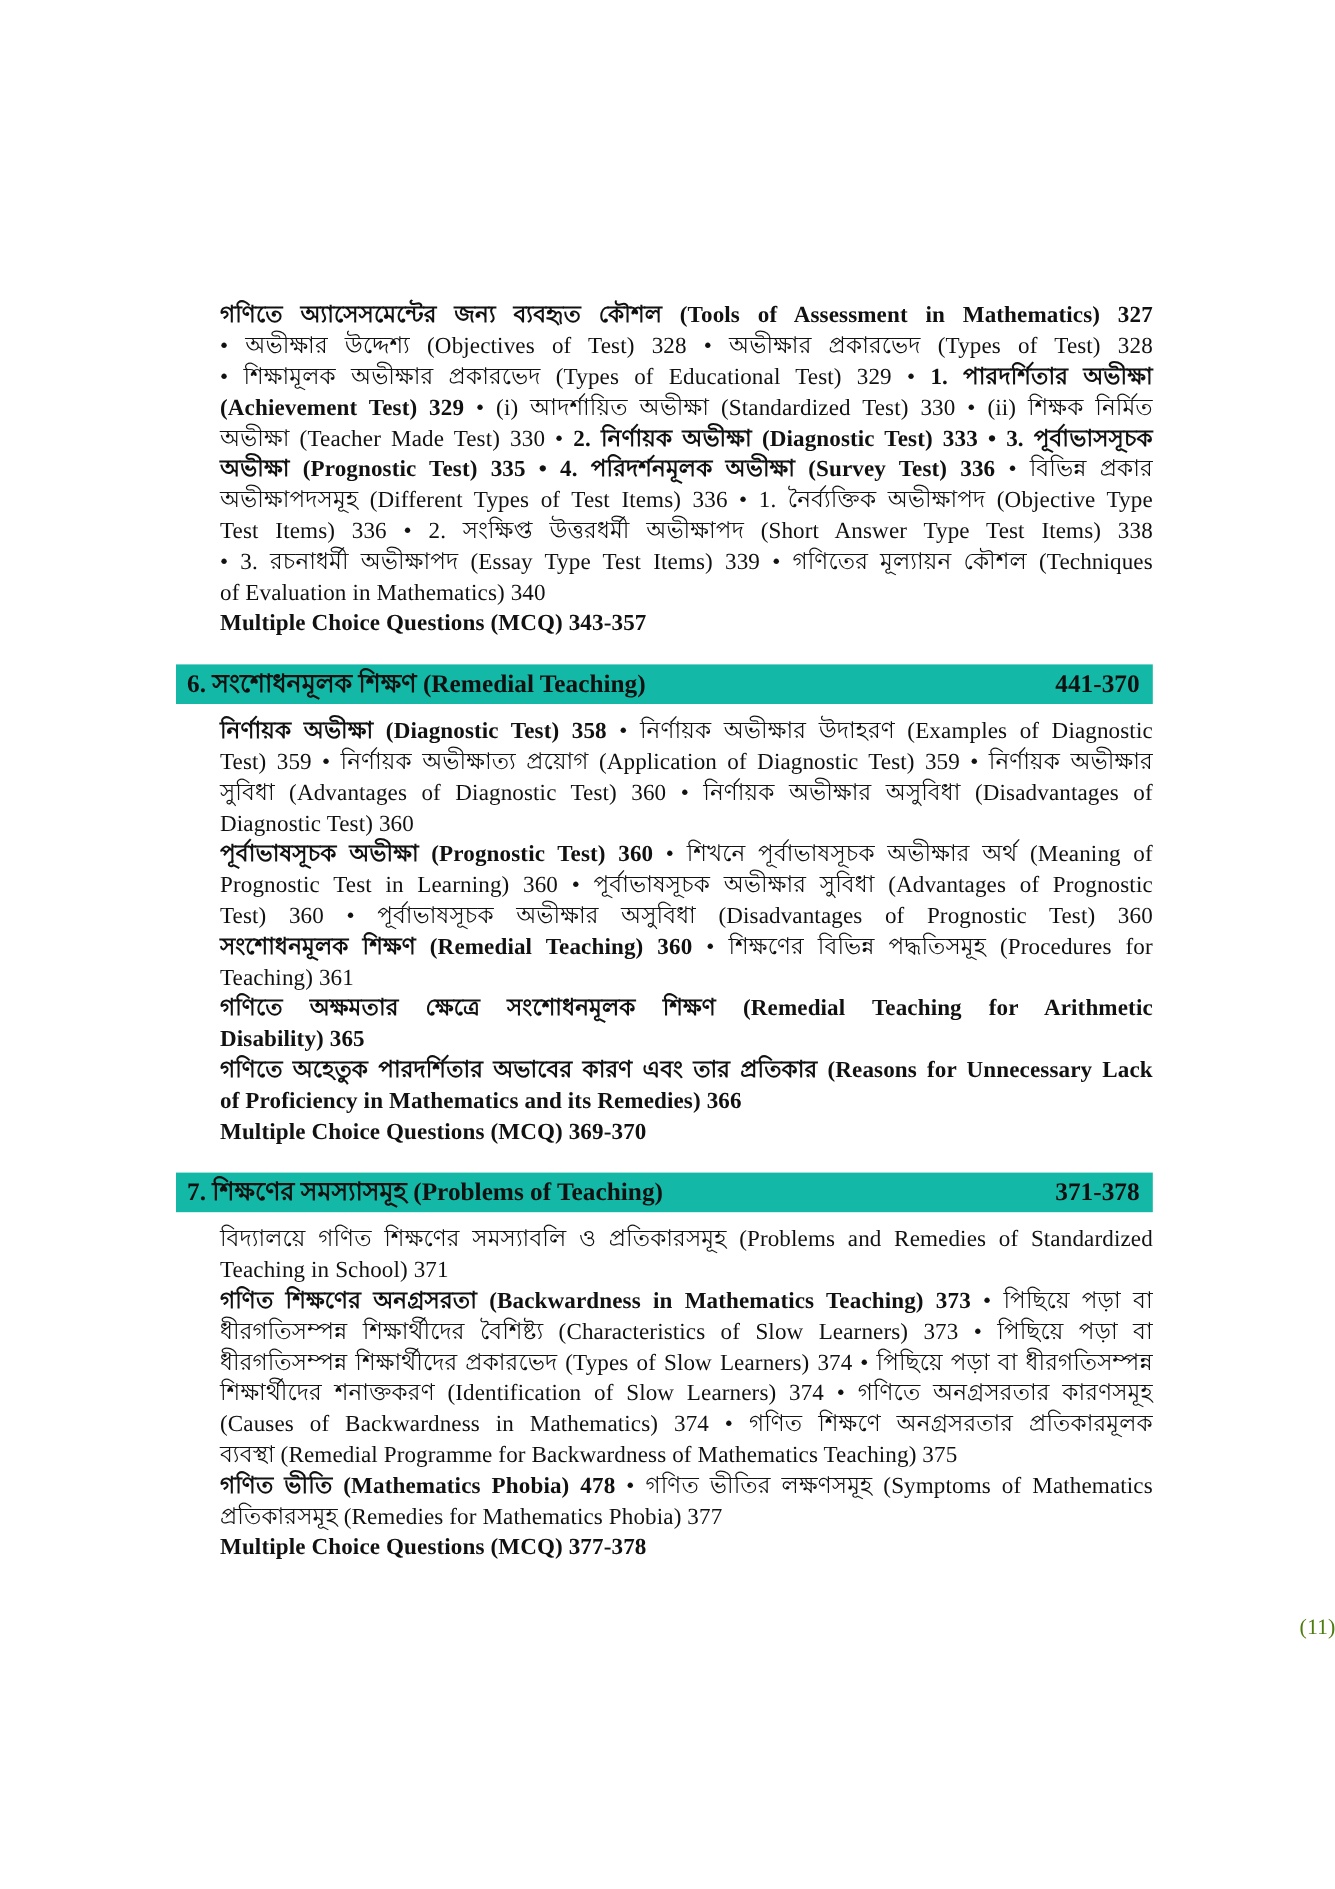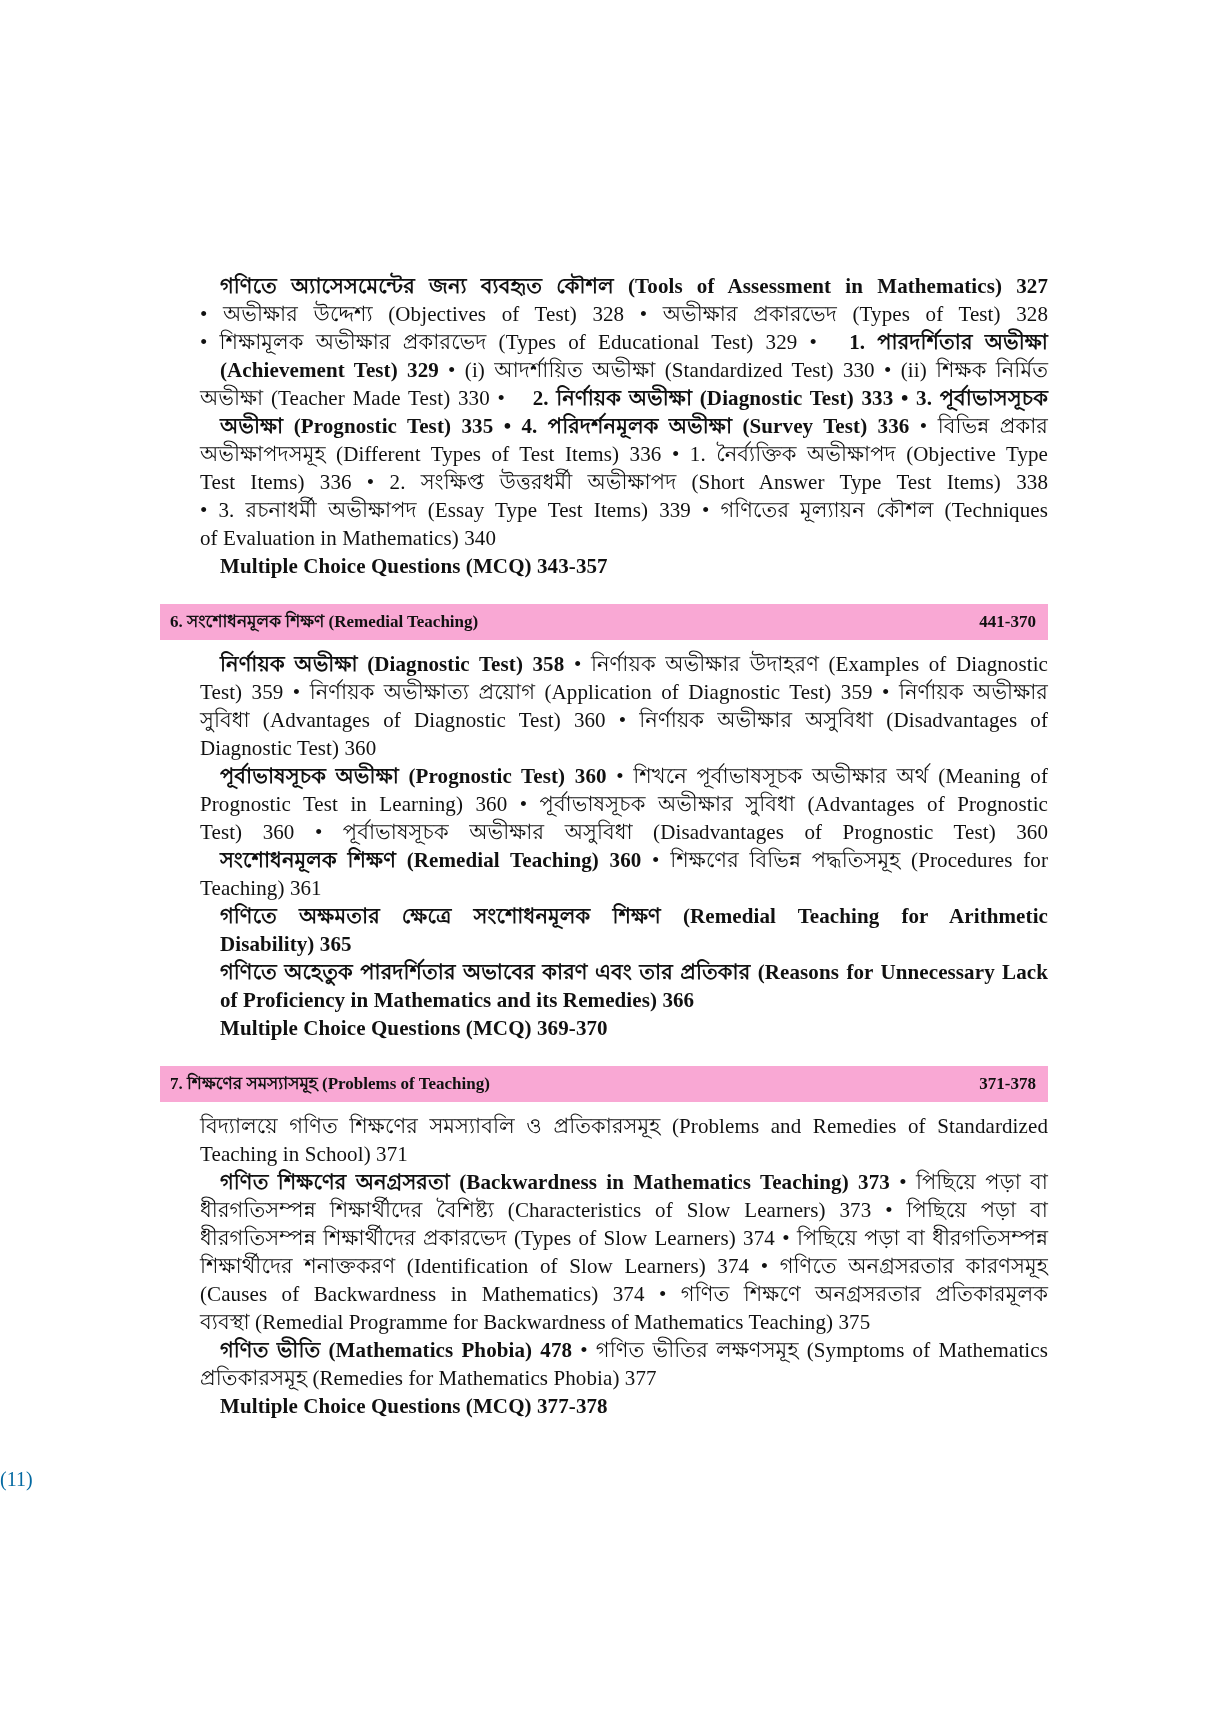--- a/index.html
+++ b/index.html
@@ -23,41 +23,41 @@
     letter-spacing:0.1px;
   }
   .line{
     text-align:justify;
     text-align-last:justify;
     white-space:normal;
   }
   .line.end{
     text-align-last:left;
   }
-  .b{font-weight:bold;margin-left:20px;}
+  .b{font-weight:bold;}
   .secbar{
     height:36px;
-    background:#f9a8d4;
+    background:#14b8a6;
     display:flex;
     align-items:center;
     justify-content:space-between;
     font-weight:bold;
-    font-size:17px;
+    font-size:23px;
     padding:0 12px 0 10px;
     margin:24px 0 10px 0;
   }
   .secbar .secbar-title{white-space:nowrap;}
   .secbar .secbar-pages{white-space:nowrap;}
   .pageno{
     position:absolute;
     left:0;right:0;
     top:1468px;
-    text-align:left;
+    text-align:right;
     font-size:20px;
-    color:#0369a1;
+    color:#4d7c0f;
   }
 </style>
 </head>
 <body>
 
 <div class="page">
   <main class="toc">
 
     <section class="para">
         <div class="line"><span class="b">গণিতে অ্যাসেসমেন্টের জন্য ব্যবহৃত কৌশল (Tools of Assessment in Mathematics) 327</span></div>

